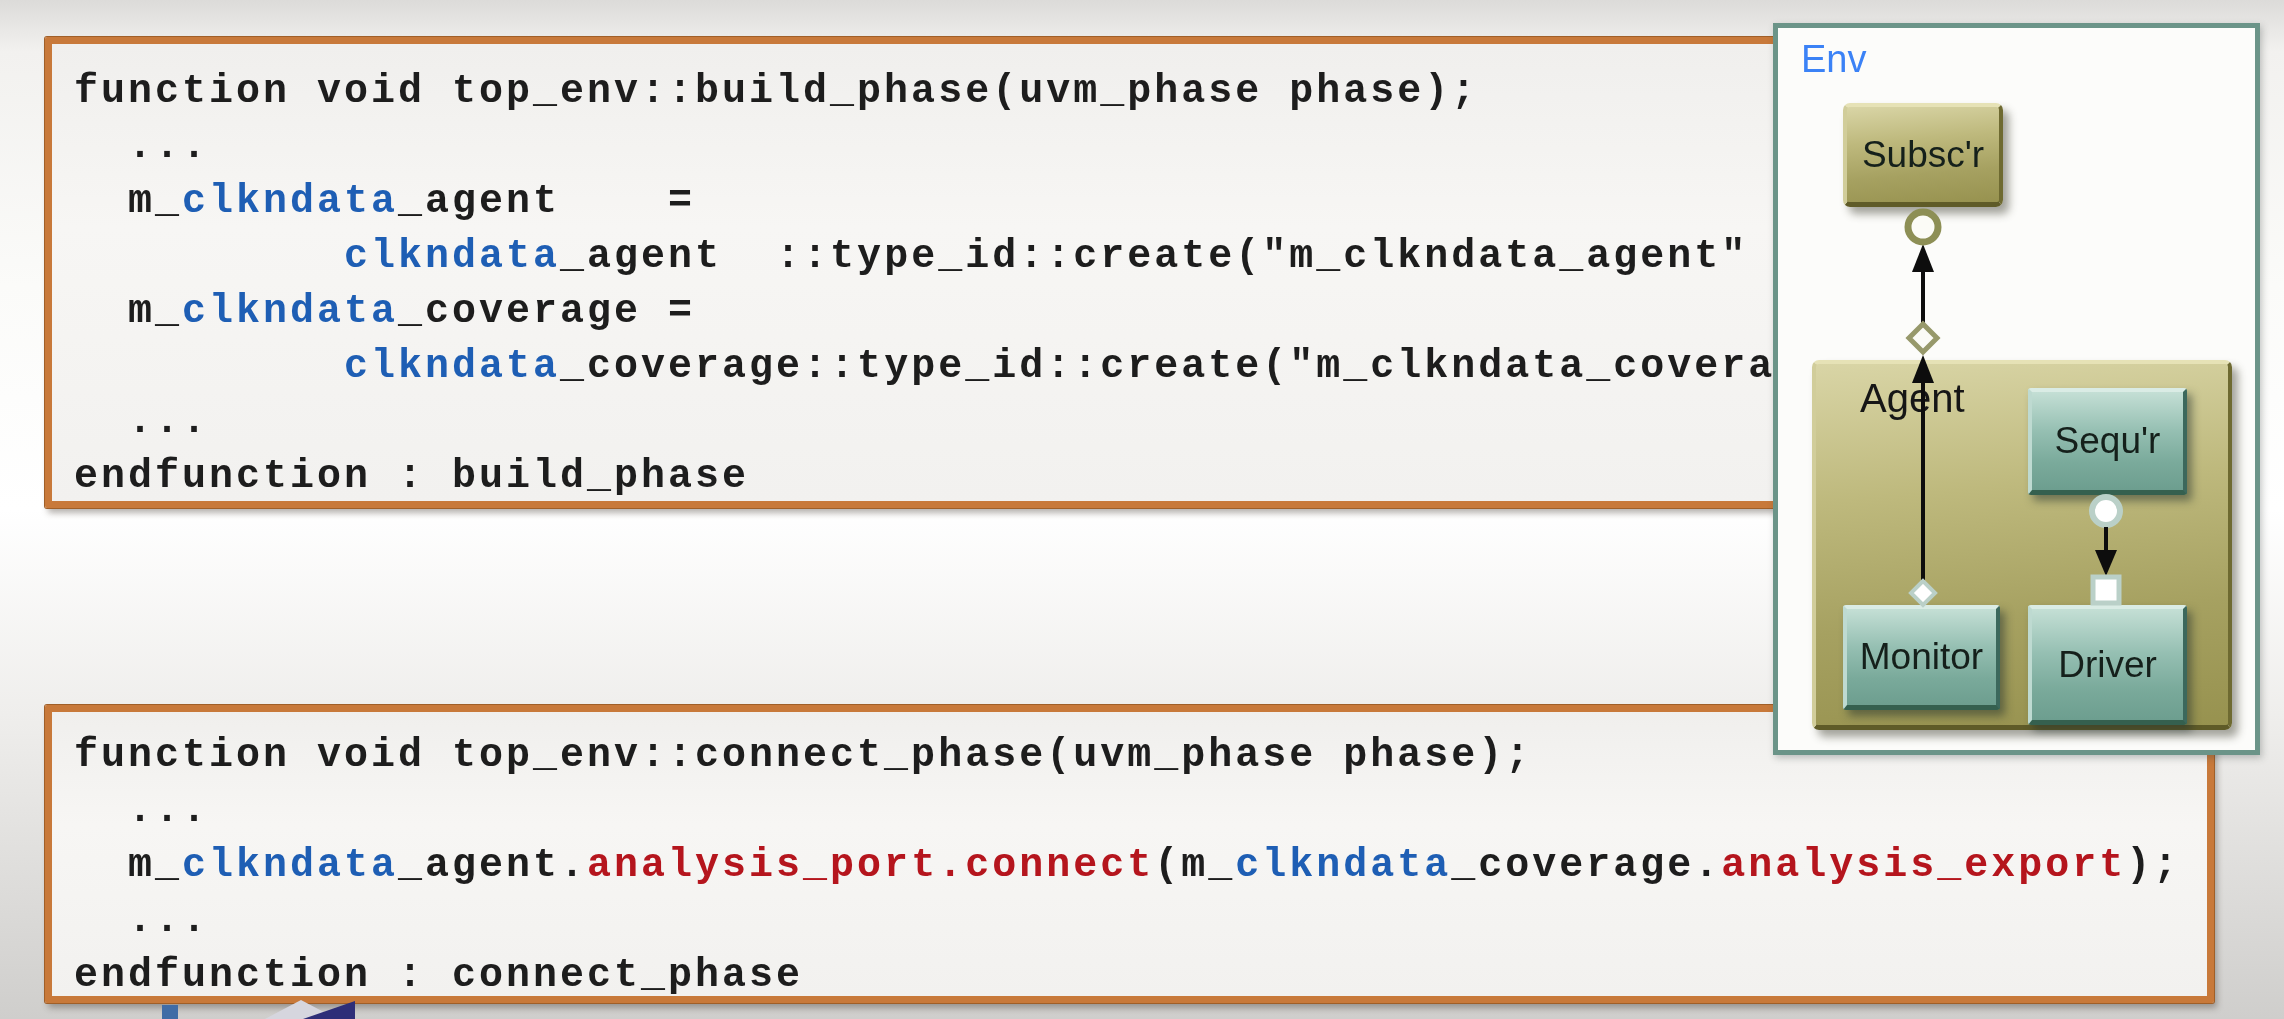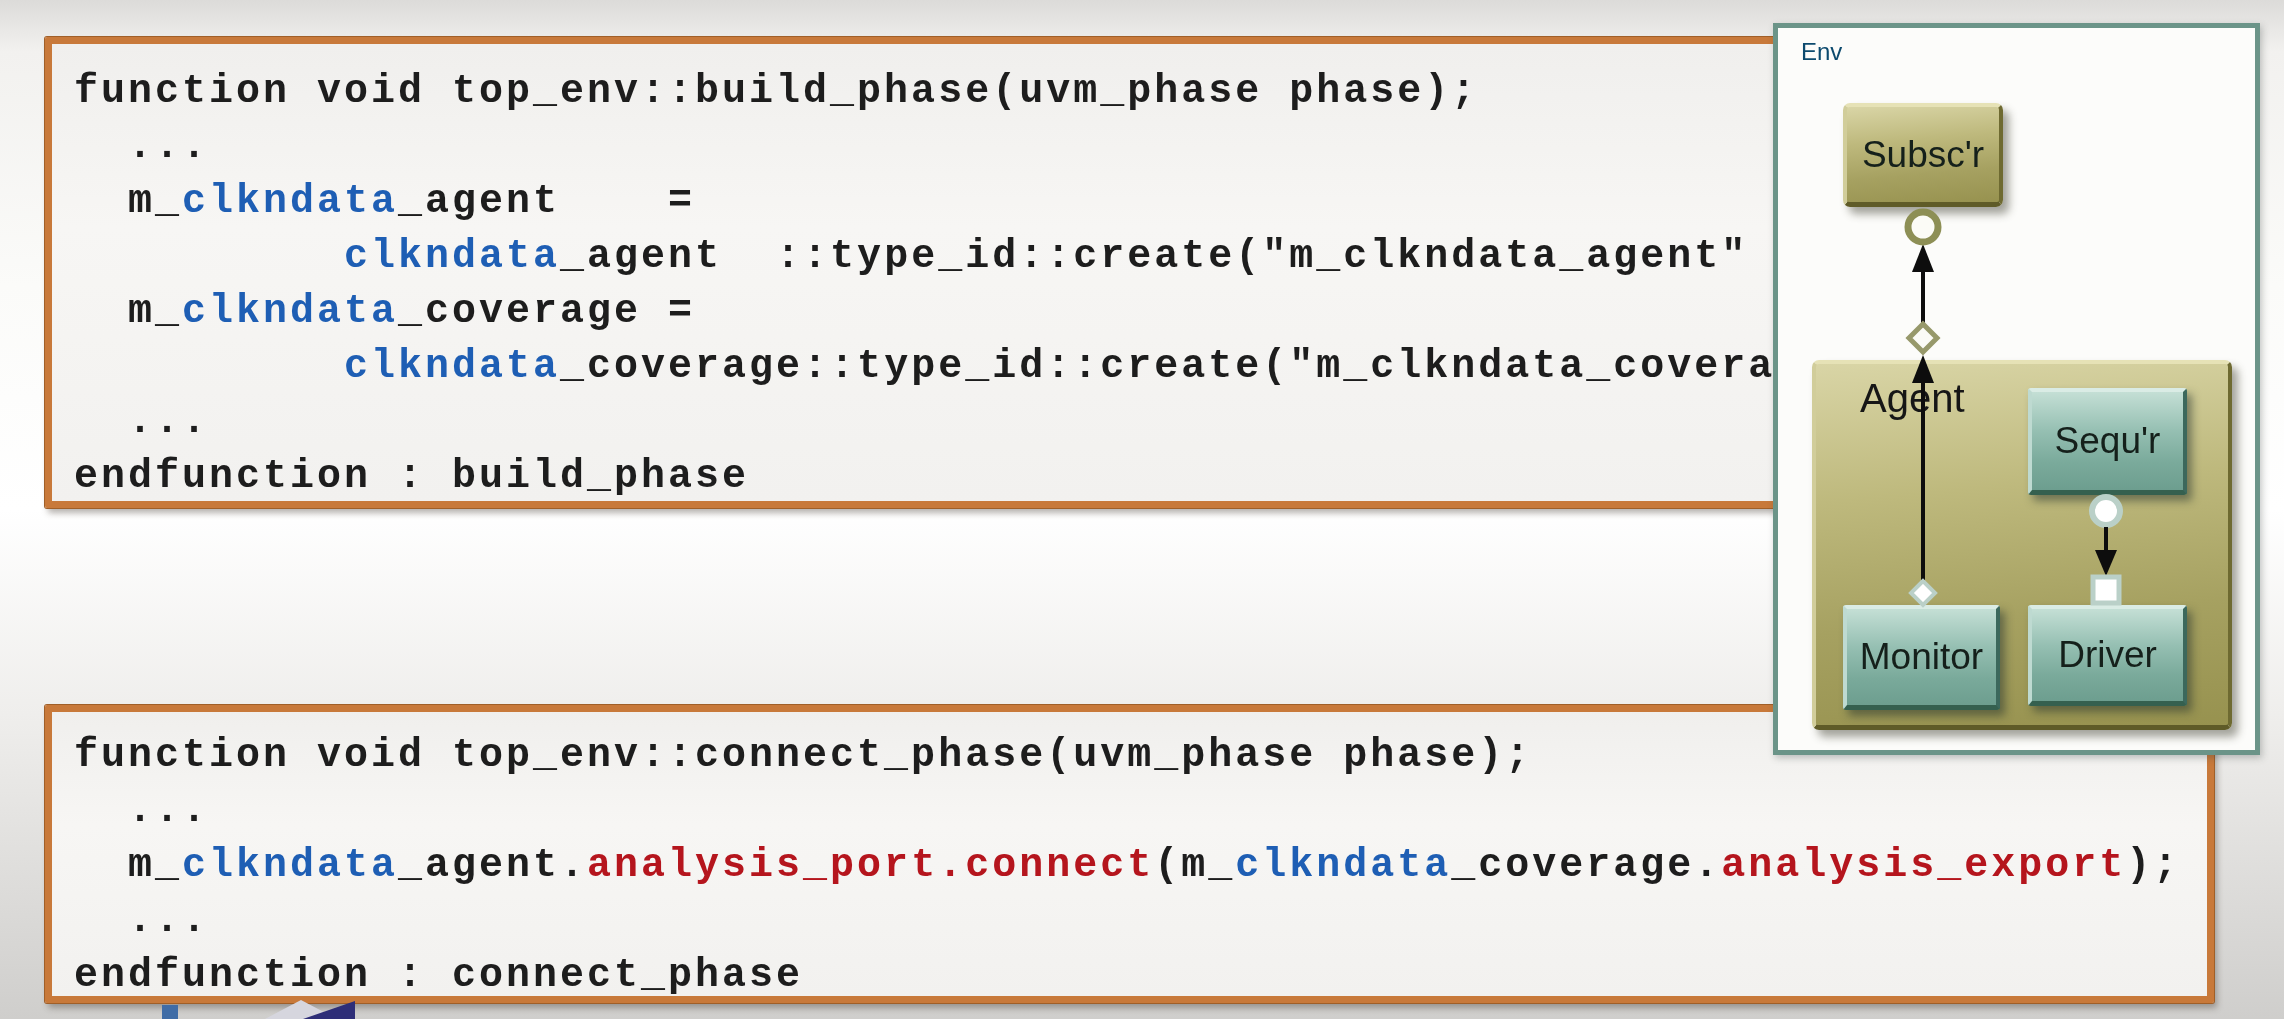--- a/index.html
+++ b/index.html
@@ -26,21 +26,21 @@
   }
   #block-build .code{padding-top:20px;}
   #block-connect .code{padding-top:16px;}
   .code-line{height:55px;line-height:55px;white-space:pre;}
   
   .env-panel{
     position:absolute;left:1773px;top:23px;width:487px;height:732px;z-index:5;
     background:#fcfcfa;border:5px solid #6b9488;box-sizing:border-box;
     box-shadow:2px 3px 7px rgba(60,70,65,.30);
   }
-  .env-label{position:absolute;left:23px;top:10px;font-size:24px;color:#0c4a6e;}
+  .env-label{position:absolute;left:23px;top:10px;font-size:38px;color:#3b82f6;}
   .diag-box{
     position:absolute;display:flex;align-items:center;justify-content:center;
     border-radius:3px;box-sizing:border-box;color:#15201b;font-size:37px;
   }
   .khaki{
     background:linear-gradient(175deg,#d9d5a6 0%,#beb97d 35%,#a6a161 68%,#97924f 100%);
     border-top:4px solid #e6e2b6;border-left:4px solid #d1cd9a;
     border-right:4px solid #6e6a31;border-bottom:5px solid #5f5b28;
     box-shadow:6px 7px 9px rgba(55,55,40,.45);
     border-radius:7px;
@@ -49,21 +49,21 @@
     background:linear-gradient(180deg,#c4dfd5 0%,#95bfb2 40%,#7aaa9b 72%,#6d9e8f 100%);
     border-top:4px solid #daece5;border-left:4px solid #bedad1;
     border-right:4px solid #3c685c;border-bottom:5px solid #35604f;
     box-shadow:5px 6px 8px rgba(35,50,45,.5);
   }
   #box-subscriber{left:65px;top:75px;width:160px;height:104px;}
   #box-agent{left:34px;top:332px;width:420px;height:370px;align-items:flex-start;justify-content:flex-start;}
   #agent-label{position:absolute;left:44px;top:12px;font-size:40px;color:#161616;}
   #box-sequencer{left:250px;top:360px;width:159px;height:107px;}
   #box-monitor{left:65px;top:577px;width:157px;height:105px;}
-  #box-driver{left:250px;top:577px;width:159px;height:101px;}
+  #box-driver{left:250px;top:577px;width:159px;height:120px;}
   .connector-svg{position:absolute;left:0;top:0;width:487px;height:732px;pointer-events:none;}
   
   .logo-fragment{position:absolute;left:155px;top:998px;width:220px;height:21px;z-index:2;}
   .logo-dot{position:absolute;left:7px;top:7px;width:16px;height:14px;background:#3f6ca6;}
   .logo-tri-gray{position:absolute;left:110px;top:2px;width:72px;height:19px;background:#d6d6de;
     clip-path:polygon(50% 0,100% 100%,0 100%);}
   .logo-tri-navy{position:absolute;left:148px;top:3px;width:52px;height:18px;background:#2e2e78;
     clip-path:polygon(100% 0,100% 100%,0 100%);}
 </style>
 </head>

